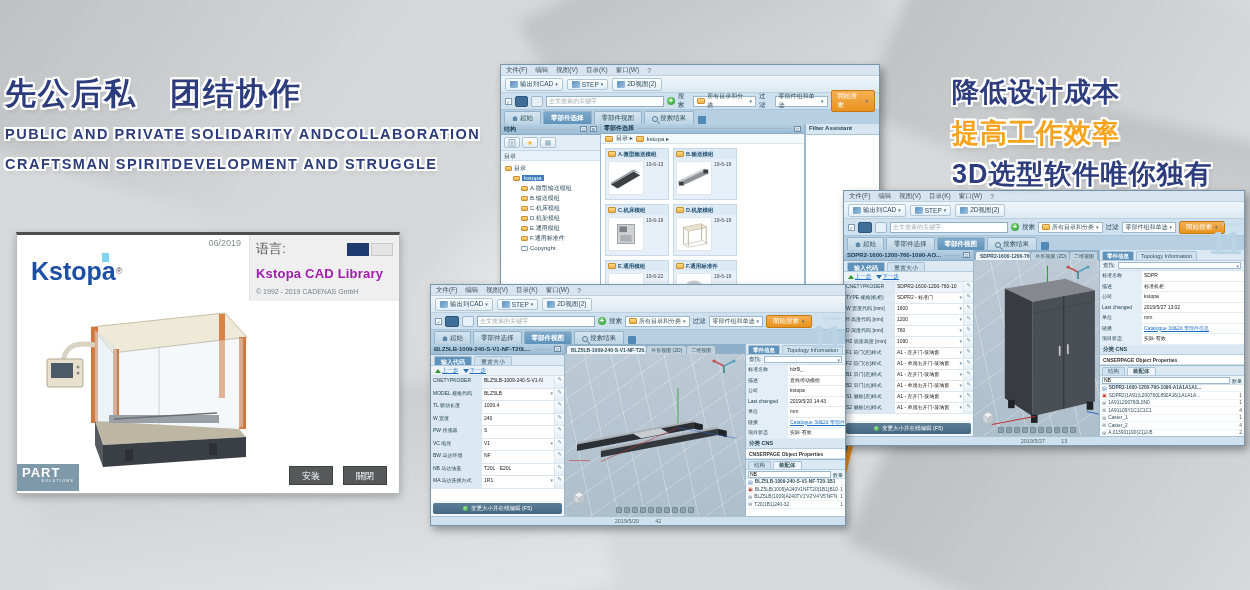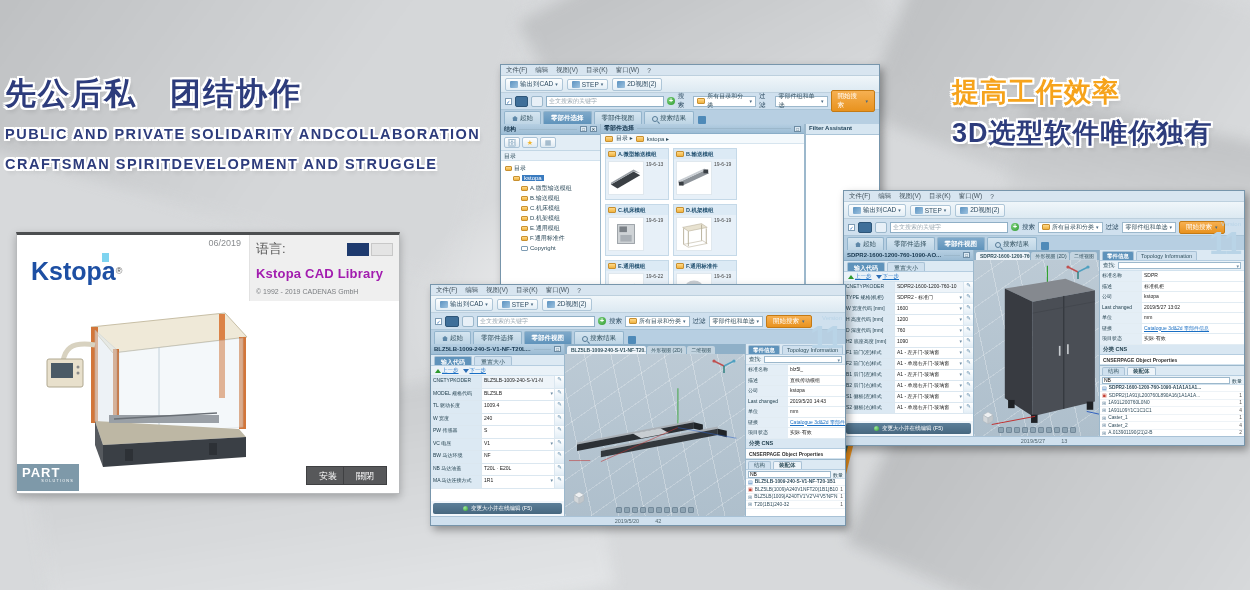--- a/index.html
+++ b/index.html
@@ -224,41 +224,42 @@
               gap:4px; padding:0 5px; margin-bottom:4px; font-size:7.5px; font-weight:bold; color:#5a5f64; }
   .tri-green { width:0; height:0; border-top:3.5px solid transparent; border-bottom:3.5px solid transparent;
                border-left:5px solid #3aa335; }
   .dlg-copy { font-size:7px; color:#7a7d80; margin-top:4px; }
   .part-box { position:absolute; left:0; bottom:2px; width:62px; height:27px; background:#7e99a9;
               color:#fff; padding:3px 5px 0; }
   .part-box .pt { font-size:13px; font-weight:bold; letter-spacing:1px; line-height:12px; }
   .part-box .ps { font-size:3.8px; letter-spacing:1.2px; text-align:right; }
   .dlg-btn { position:absolute; bottom:8px; width:44px; height:19px; background:#57585a; color:#fff;
              font-size:9px; text-align:center; line-height:19px; border:1px solid #3f4042; }
-  .dlg-btn.install { right:49px; } .dlg-btn.close { right:12px; }
+  .dlg-btn.install { right:66px; } .dlg-btn.close { right:12px; }
 </style>
 </head>
 <body>
 
 <div class="bgshape bg1"></div>
 <div class="bgshape bg2"></div>
 <div class="bgshape bg3"></div>
 <div class="bgshape bg4"></div>
 <div class="bgshape bg5"></div>
 <div class="bgshape bg7"></div>
 <div class="bgshape bg6"></div>
 <div class="sliver-teal"></div>
 <div class="sliver-orange"></div>
 
 <div class="slogan-left">
   <div class="cn navy outl">先公后私　团结协作</div>
   <div class="en navy outl">PUBLIC AND PRIVATE SOLIDARITY ANDCOLLABORATION</div>
   <div class="en navy outl">CRAFTSMAN SPIRITDEVELOPMENT AND STRUGGLE</div>
 </div>
 <div class="slogan-right">
+  <div class="navy outl">降低设计成本</div>
   <div class="orange outl">提高工作效率</div>
   <div class="navy outl">3D选型软件唯你独有</div>
 </div>
 
 <div class="win w1">
   <div class="mbar">
       <span class="mitem">文件(F)</span>
       <span class="mitem">编辑</span>
       <span class="mitem">视图(V)</span>
       <span class="mitem">目录(K)</span>

